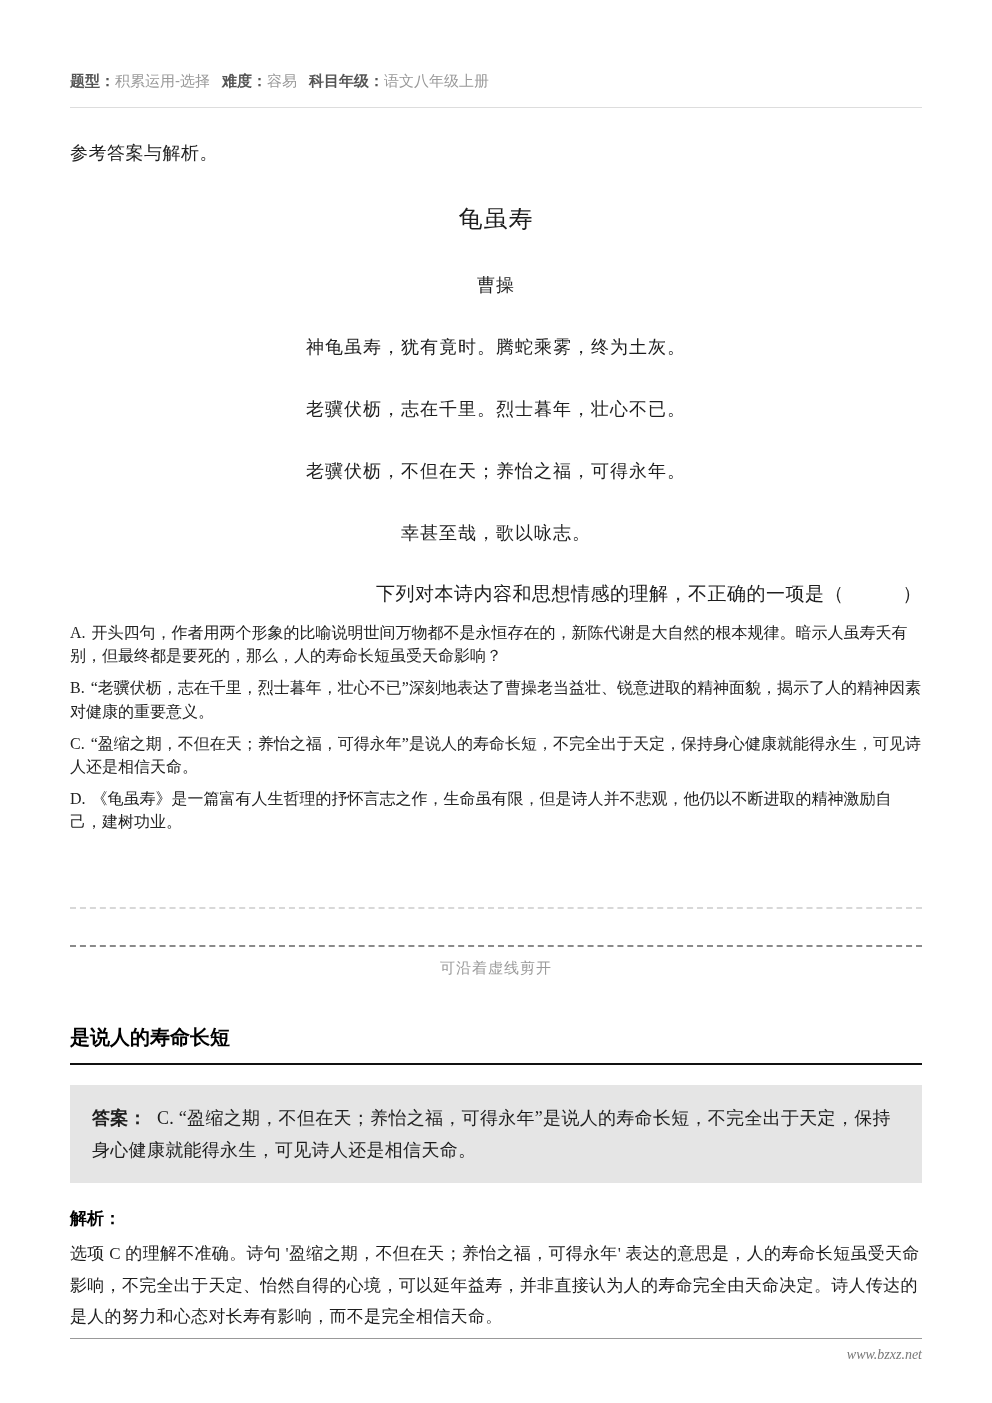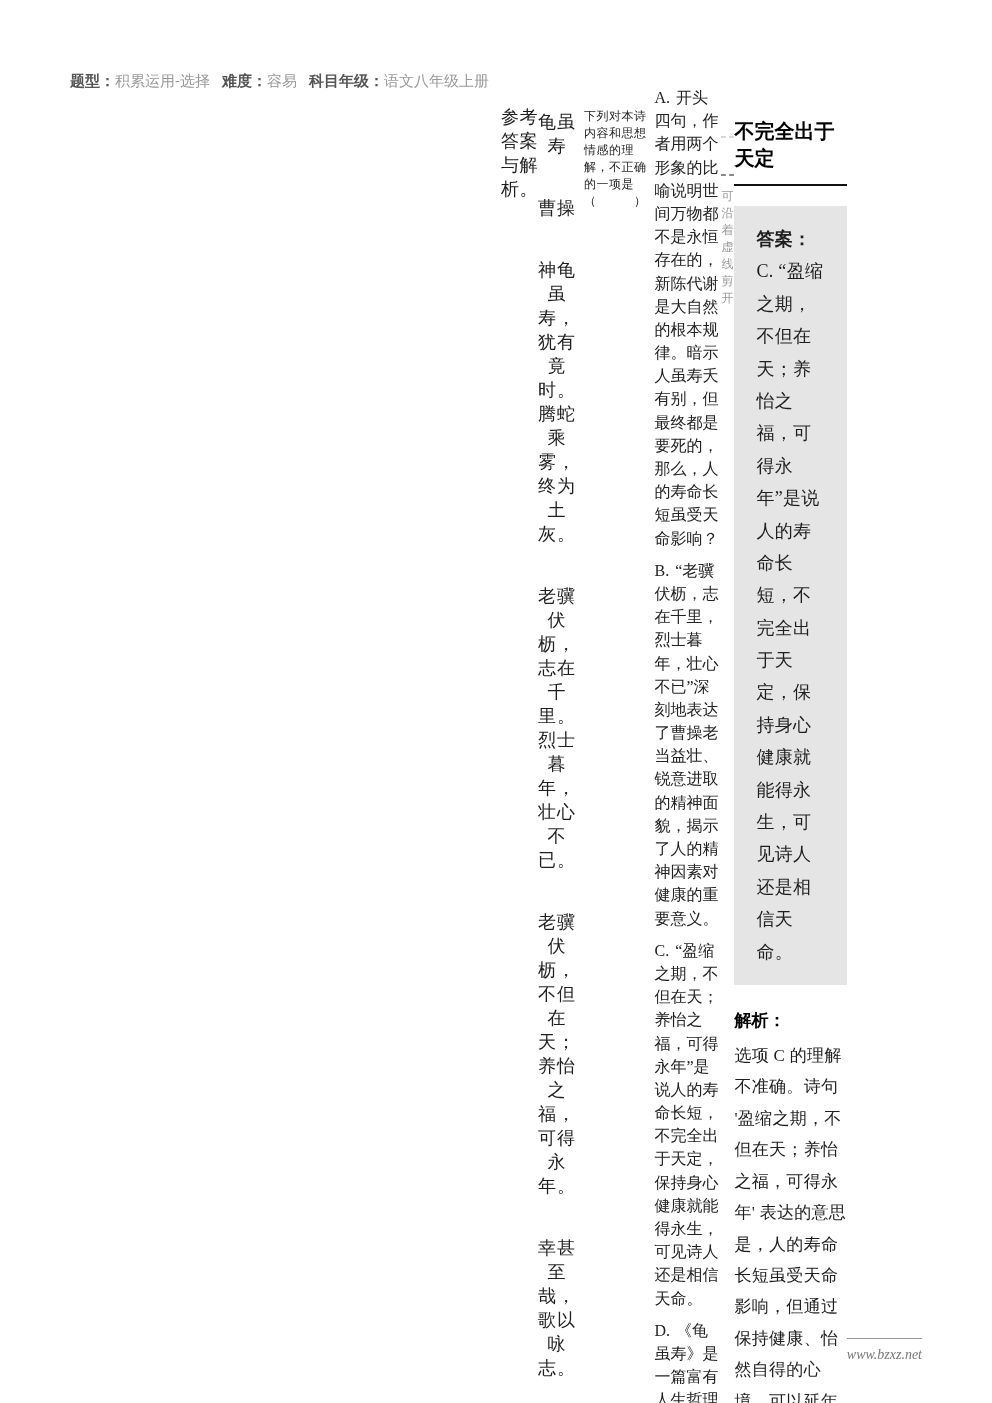--- a/index.html
+++ b/index.html
@@ -1,42 +1,42 @@
 <!DOCTYPE html>
 <html><head>
 <meta charset="utf-8">
 <style>
   html,body{margin:0;padding:0;background:#ffffff;}
   .page{
     width:992px;height:1403px;box-sizing:border-box;
     padding:72px 70px 40px;
-    display:flex;flex-direction:row;
+    display:flex;flex-direction:column;
     font-family:"Liberation Serif","DejaVu Serif",serif;
     color:#1e1e1e;background:#ffffff;
   }
   
   .meta{font-family:"Liberation Sans","DejaVu Sans",sans-serif;font-size:15px;line-height:1.2;white-space:nowrap;}
   .meta-label{color:#555555;font-weight:bold;}
   .meta-value{color:#999999;margin-right:12px;}
   .meta-rule{border:none;border-top:1px solid #dddddd;margin:17px 0 0;}
   
   .intro{font-size:18px;margin:33px 0 0;letter-spacing:.5px;}
   .poem{text-align:center;}
-  .poem-title{font-size:18px;font-weight:normal;margin:38px 0 0;letter-spacing:1px;}
+  .poem-title{font-size:24px;font-weight:normal;margin:38px 0 0;letter-spacing:1px;}
   .poem-author{font-size:18px;margin:38px 0 0;letter-spacing:1px;}
   .poem-line{font-size:18px;margin:38px 0 0;letter-spacing:1px;}
-  .stem{font-size:12px;margin:36px 8px 0;letter-spacing:.5px;}
+  .stem{font-size:19px;margin:36px 0 0;letter-spacing:.5px;text-align:right;}
   .options{margin-top:14px;}
   .option{font-size:16px;line-height:1.45;margin:0 0 9px;color:#222222;}
   .option-label{margin-right:6px;}
   
   .cut{margin-top:64px;}
   .cut-line-light{border:none;border-top:2px dashed #d8d8d8;margin:0;}
   .cut-line-dark{border:none;border-top:2px dashed #8a8a8a;margin:36px 0 0;}
-  .cut-note{margin:12px 0 0;text-align:center;font-size:12px;color:#9a9a9a;letter-spacing:1px;}
+  .cut-note{margin:12px 0 0;text-align:center;font-size:15px;color:#9a9a9a;letter-spacing:1px;}
   
   .ans-heading{
     margin:46px 0 0;font-family:"Liberation Sans","DejaVu Sans",sans-serif;
     font-size:20px;font-weight:bold;color:#000000;
     padding-bottom:12px;border-bottom:2px solid #111111;
   }
   .answer-box{margin-top:20px;background:#e5e5e5;padding:17px 22px;font-size:18px;line-height:1.8;letter-spacing:.3px;}
   .answer-label{font-family:"Liberation Sans","DejaVu Sans",sans-serif;font-weight:bold;margin-right:10px;}
   .analysis-label{margin:24px 0 0;font-family:"Liberation Sans","DejaVu Sans",sans-serif;font-size:17px;font-weight:bold;color:#000000;}
   .analysis-text{margin:8px 0 0;font-size:17px;line-height:1.85;letter-spacing:.3px;}
@@ -75,26 +75,26 @@
     <p class="option"><span class="option-label">D.</span><span>《龟虽寿》是一篇富有人生哲理的抒怀言志之作，生命虽有限，但是诗人并不悲观，他仍以不断进取的精神激励自己，建树功业。</span></p>
   </div>
 
   <div class="cut">
     <hr class="cut-line-light">
     <hr class="cut-line-dark">
     <p class="cut-note">可沿着虚线剪开</p>
   </div>
 
   <div>
-    <h2 class="ans-heading">不完全出于天定</h2>
+    <h2 class="ans-heading">是说人的寿命长短</h2>
     <div class="answer-box">
       <span class="answer-label">答案：</span><span>C. “盈缩之期，不但在天；养怡之福，可得永年”是说人的寿命长短，不完全出于天定，保持身心健康就能得永生，可见诗人还是相信天命。</span>
     </div>
     <p class="analysis-label">解析：</p>
-    <p class="analysis-text">选项 C 的理解不准确。诗句 '盈缩之期，不但在天；养怡之福，可得永年' 表达的意思是，人的寿命长短虽受天命影响，但通过保持健康、怡然自得的心境，可以延年益寿，并非直接认为人的寿命完全由天命决定。诗人传达的是人的努力和心态对长寿有影响，而不是完全相信天命。</p>
+    <p class="analysis-text">选项 C 的理解不准确。诗句 '盈缩之期，不但在天；养怡之福，可得永年' 表达的意思是，人的寿命长短虽受天命影响，不完全出于天定、怡然自得的心境，可以延年益寿，并非直接认为人的寿命完全由天命决定。诗人传达的是人的努力和心态对长寿有影响，而不是完全相信天命。</p>
   </div>
 
   <div class="footer">
     <hr class="footer-rule">
     <p class="site">www.bzxz.net</p>
   </div>
 
 </div>
 
 </body></html>

